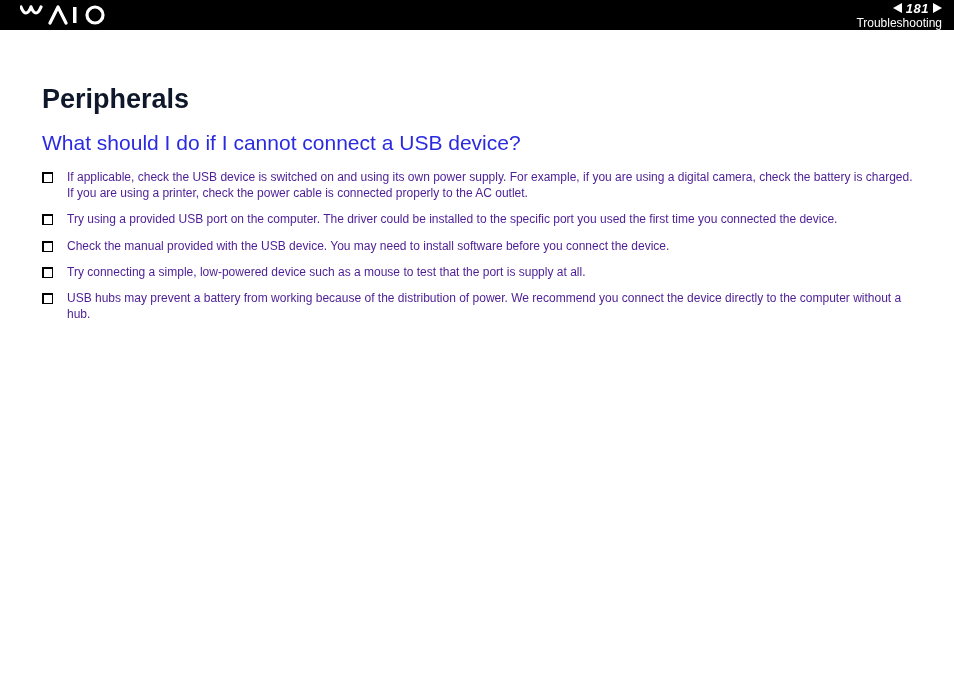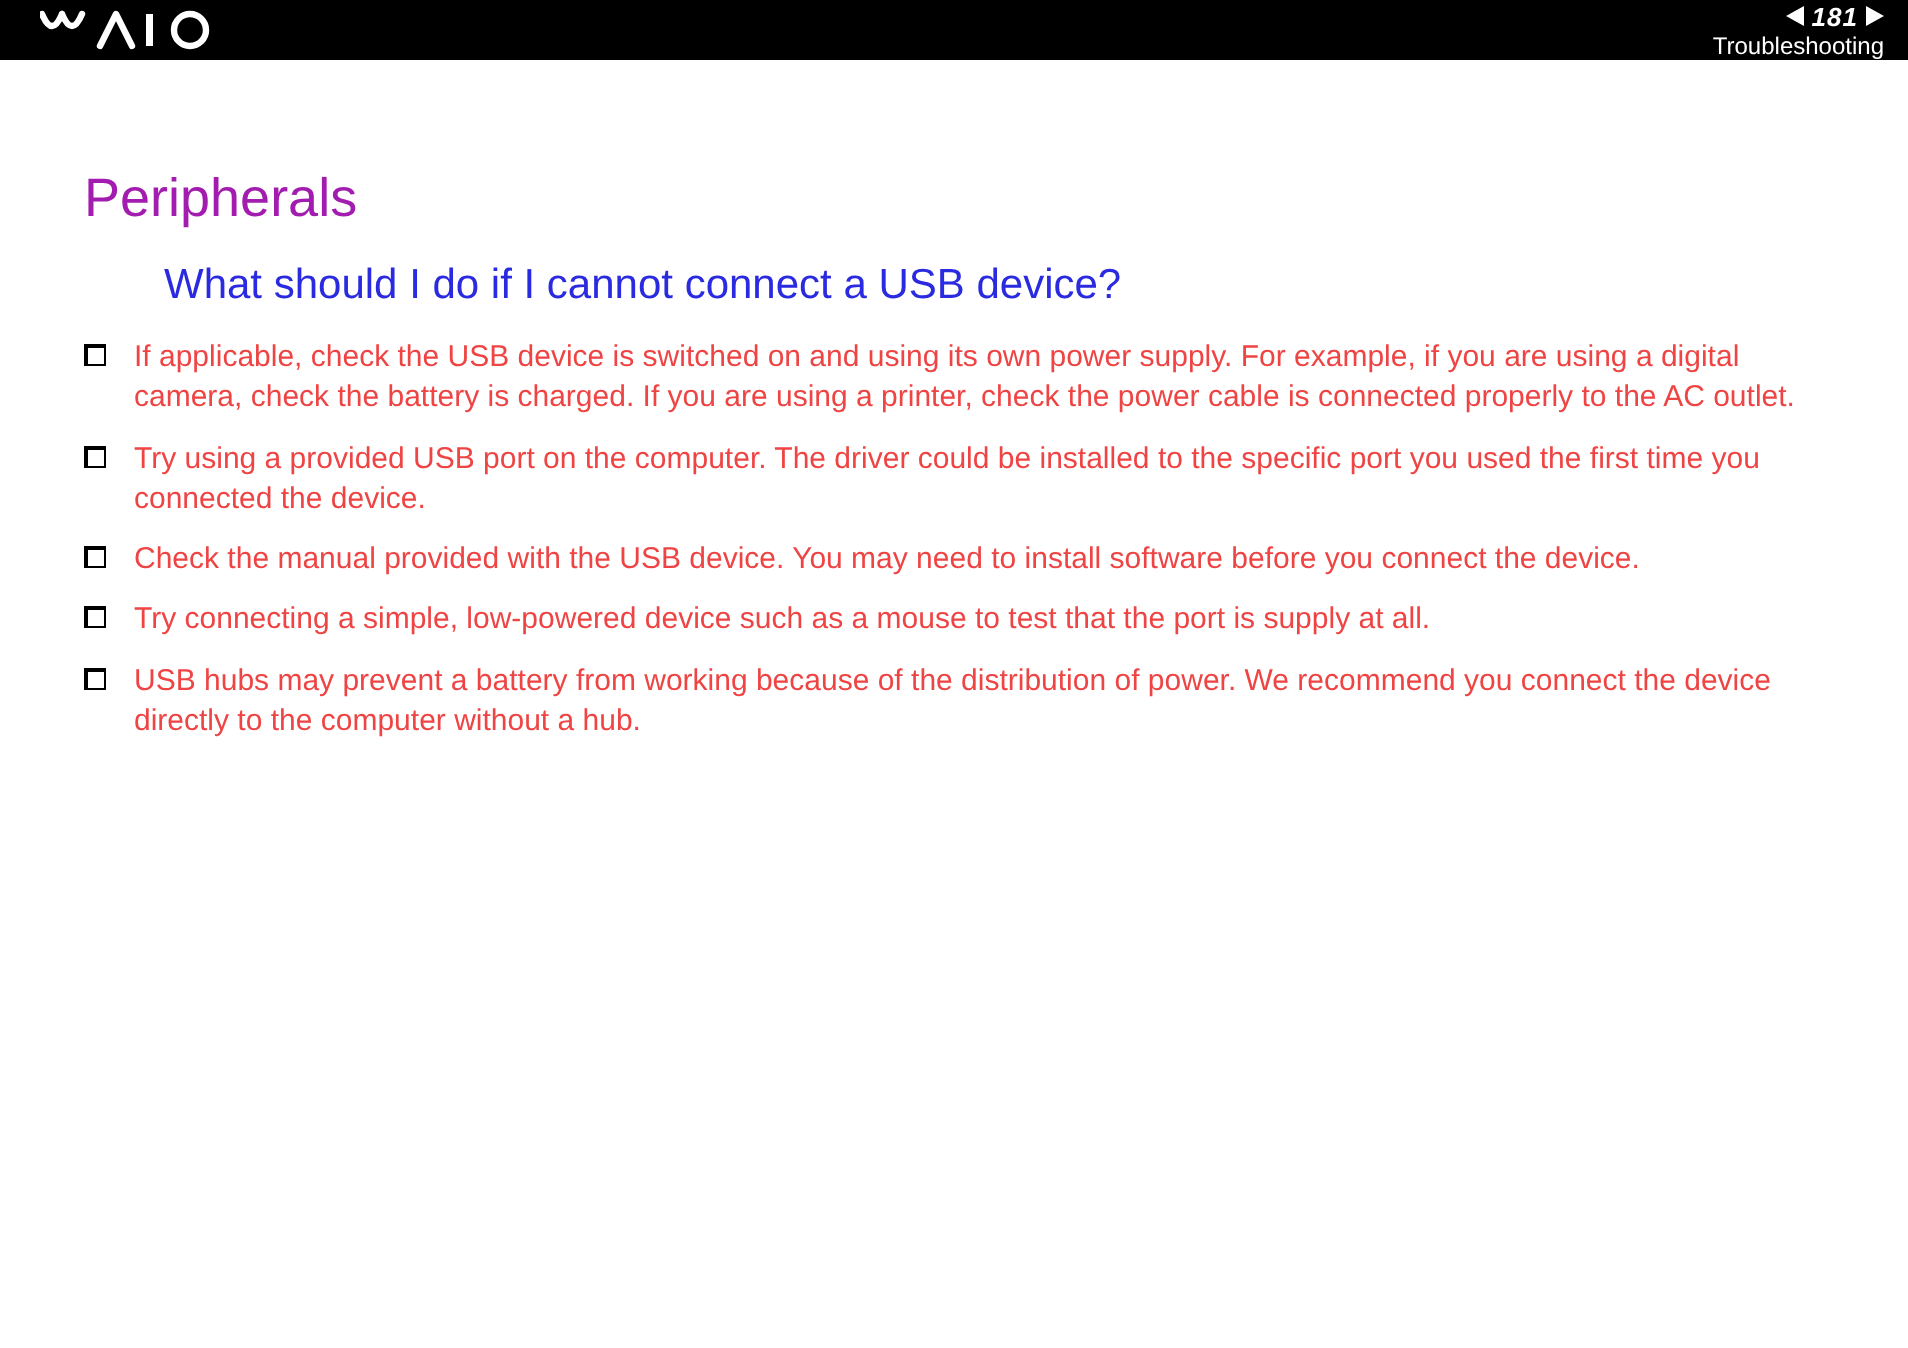--- a/index.html
+++ b/index.html
@@ -55,41 +55,40 @@
   }
   .section-label {
     font-size: 12px;
     font-weight: normal;
   }
   .content {
     padding: 54px 36px 0 42px;
   }
   .h1 {
     font-size: 27px;
-    font-weight: 400;
-    color: #a21caf;
+    font-weight: 700;
+    color: #0f172a;
     margin-bottom: 16px;
   }
   .h2 {
     font-size: 21px;
     font-weight: 400;
     color: #2a2ae0;
     margin-bottom: 14px;
-    margin-left: 40px;
   }
   .bullet-list {
     list-style: none;
   }
   .bullet-list li {
     display: flex;
     align-items: flex-start;
     margin-bottom: 10px;
-    font-size: 15px;
+    font-size: 12px;
     line-height: 1.35;
-    color: #ef4444;
+    color: #4c1d95;
   }
   .bullet {
     flex: 0 0 auto;
     width: 11px;
     height: 11px;
     border: 1.5px solid #000;
     margin-right: 14px;
     margin-top: 3px;
     box-shadow: 1px 1px 0 #000 inset, -1px -1px 0 #fff inset;
     background: #fff;

